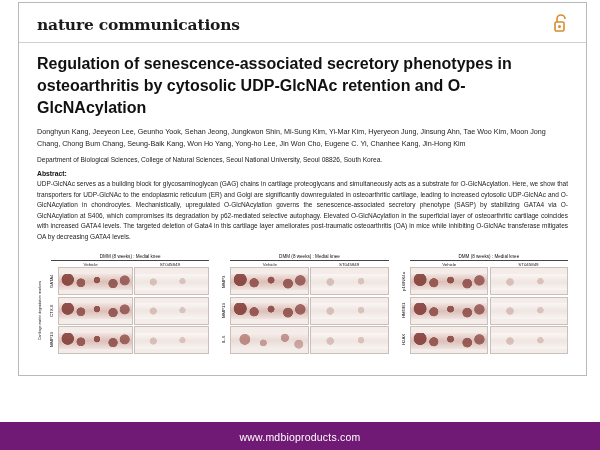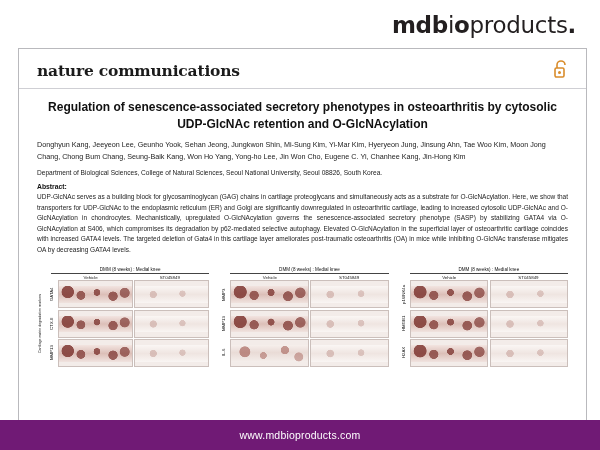--- a/index.html
+++ b/index.html
@@ -65,26 +65,25 @@
     letter-spacing: -0.2px;
   }
   .oa-icon {
     color: #d98c2b;
     line-height: 1;
   }
   .content {
     padding: 8px 18px 6px 18px;
   }
   .title {
-    font-size: 12px;
+    font-size: 16px;
     font-weight: 700;
     line-height: 1.38;
     color: #111;
     margin: 2px 0 7px 0;
-    text-align: center;
   }
   .authors {
     font-size: 7.2px;
     line-height: 1.6;
     color: #222;
     margin-bottom: 7px;
   }
   .affil {
     font-size: 6.6px;
     color: #222;
@@ -227,23 +226,20 @@
     justify-content: center;
     font-size: 10.5px;
     letter-spacing: 0.2px;
   }
 </style>
 </head>
 <body>
 
 <div class="page">
 
-  <div class="brand-bar">
-    <div class="brand"><span class="bold">mdb</span><span>i</span><span class="bold">o</span><span>products</span><span class="dot">.</span></div>
-  </div>
 
   <div class="card">
 
     <div class="journal-row">
       <div class="journal-title">nature communications</div>
       <div class="oa-icon">
         <svg width="14" height="20" viewBox="0 0 14 20" aria-hidden="true">
           <path d="M3 9 V6 a4 4 0 0 1 8 0" fill="none" stroke="#d98c2b" stroke-width="1.6"></path>
           <rect x="1" y="9" width="9" height="9" rx="1.4" fill="none" stroke="#d98c2b" stroke-width="1.6"></rect>
           <circle cx="5.5" cy="13.5" r="1.5" fill="#d98c2b"></circle>

